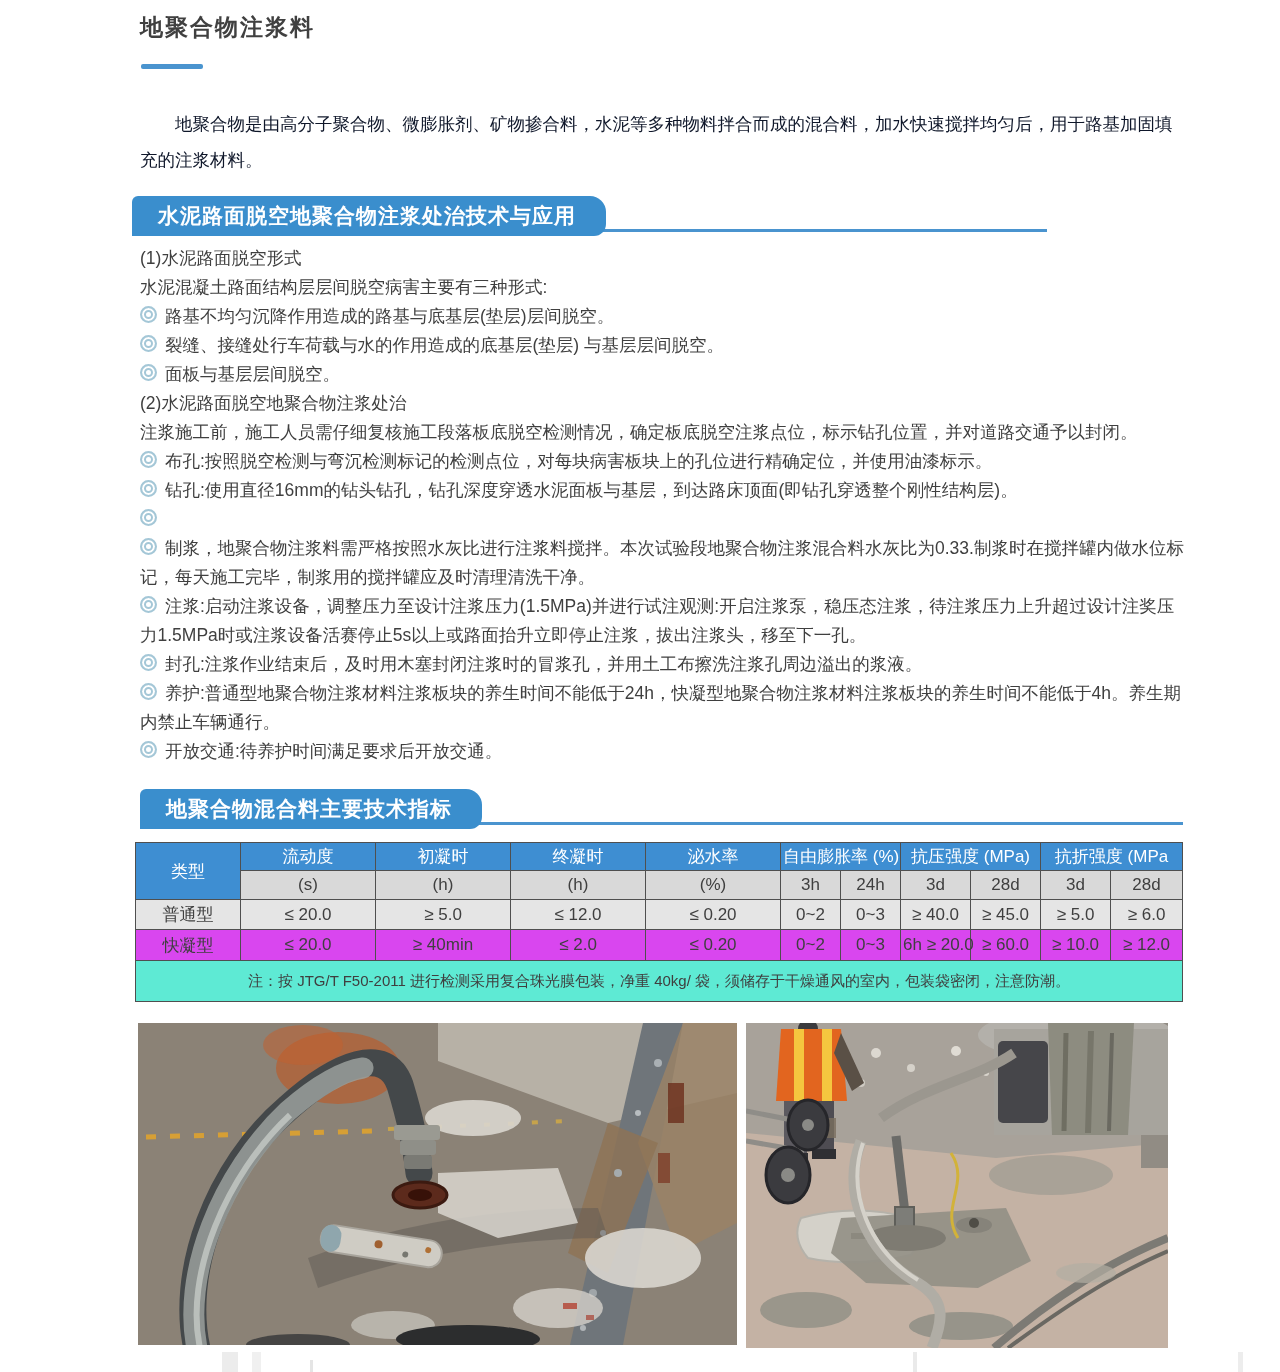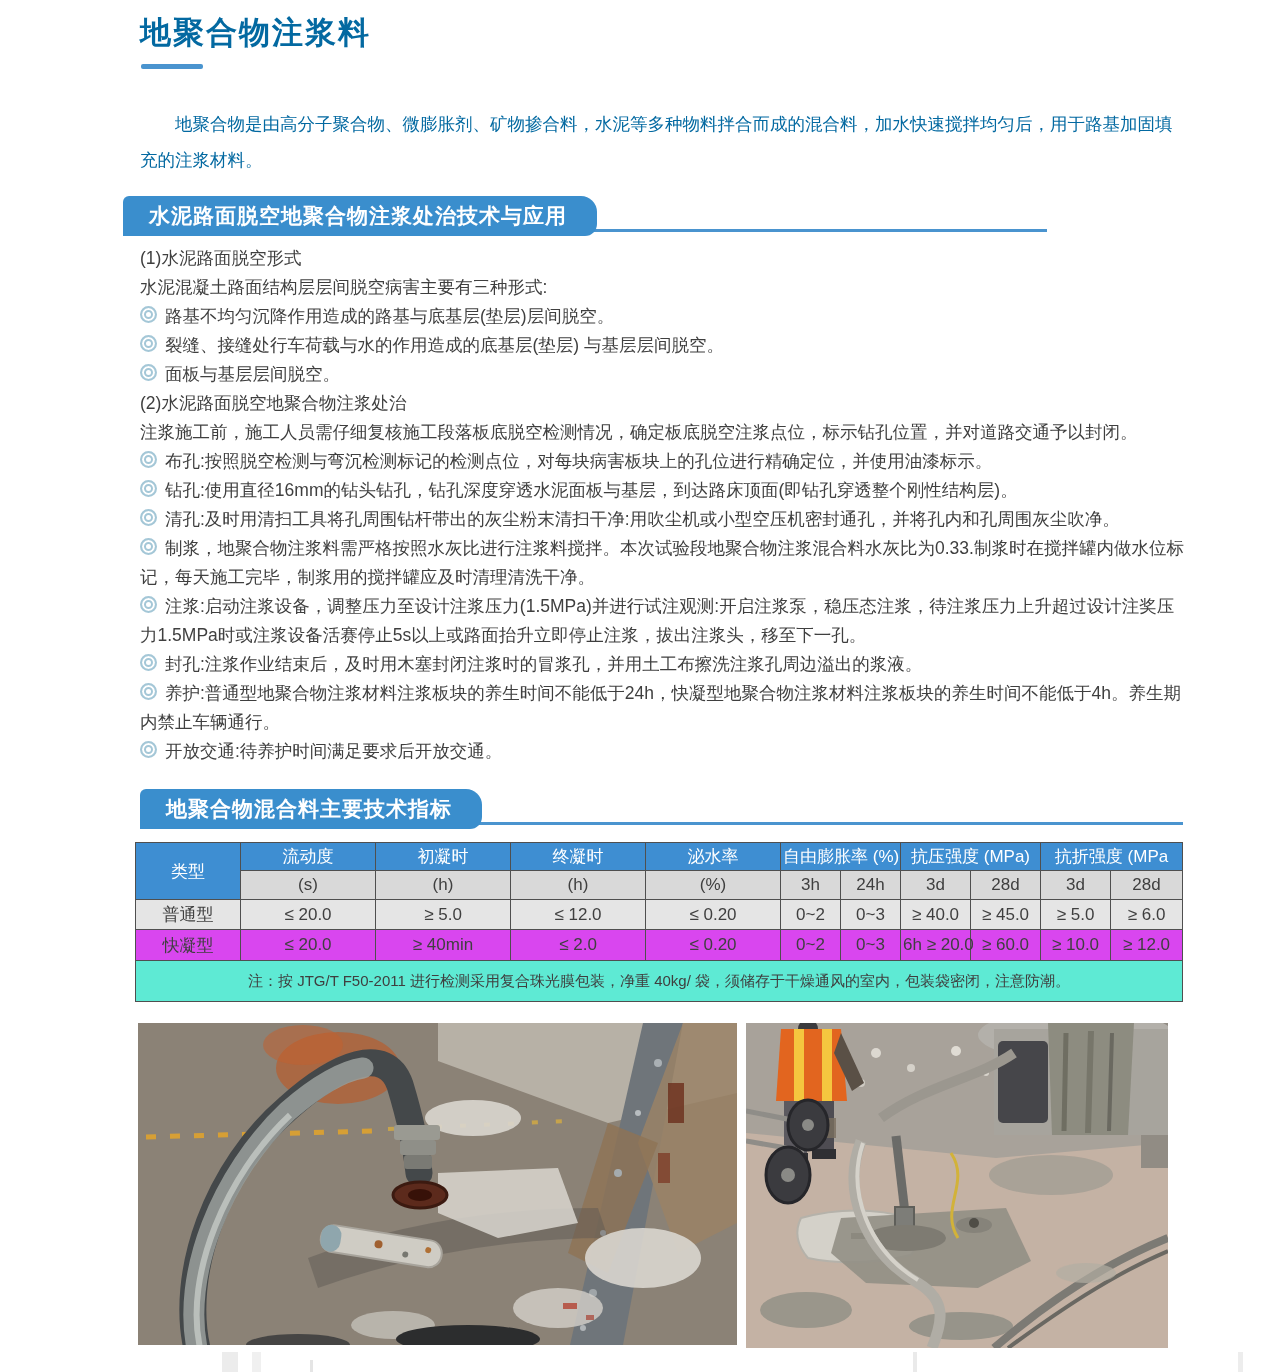--- a/index.html
+++ b/index.html
@@ -1,25 +1,25 @@
 <!DOCTYPE html>
 <html><head>
 <meta charset="utf-8">
 <style>
   html,body{margin:0;padding:0;background:#ffffff;}
   .page{position:relative;width:1280px;height:1372px;background:#ffffff;overflow:hidden;
         font-family:"Liberation Sans","DejaVu Sans",sans-serif;color:#3f3f3f;}
-  .page-title{position:absolute;left:140px;top:12px;font-size:31px;font-weight:bold;
-        color:#0369a1;letter-spacing:2px;}
+  .page-title{position:absolute;left:140px;top:12px;font-size:23px;font-weight:bold;
+        color:#404040;letter-spacing:2px;}
   .title-dash{position:absolute;left:141px;top:64px;width:62px;height:5px;background:#4a94cf;border-radius:2px;}
   .intro{position:absolute;left:140px;top:106px;width:1045px;font-size:17.5px;line-height:36px;
-        text-indent:2em;color:#0369a1;}
+        text-indent:2em;color:#0f172a;}
   .banner{position:absolute;background:#3a8ecd;color:#ffffff;font-size:21px;font-weight:bold;
         padding:6px 30px 6px 26px;border-radius:6px 16px 12px 0;letter-spacing:1px;z-index:2;}
-  .banner1{left:123px;top:196px;}
+  .banner1{left:132px;top:196px;}
   .banner2{left:140px;top:789px;}
   .banner-line{position:absolute;height:3px;background:#4a94cf;z-index:1;}
   .banner-line1{left:140px;top:229px;width:907px;}
   .banner-line2{left:140px;top:822px;width:1043px;}
   .body-list{position:absolute;left:140px;top:244px;width:1046px;}
   .body-list p{margin:0;font-size:17.5px;line-height:29px;color:#3f3f3f;}
   .bullet{display:inline-block;width:13px;height:13px;border-radius:50%;
         border:2px solid #a4c7d7;box-shadow:inset 0 0 0 2px #ffffff,inset 0 0 0 4px #a4c7d7;
         margin-right:8px;vertical-align:-1px;background:#fff;}
   .spec-table{position:absolute;left:135px;top:842px;width:1047px;border-collapse:collapse;
@@ -53,21 +53,21 @@
   <div class="body-list">
     <p><span>(1)水泥路面脱空形式</span></p>
     <p><span>水泥混凝土路面结构层层间脱空病害主要有三种形式:</span></p>
     <p><span class="bullet"></span><span>路基不均匀沉降作用造成的路基与底基层(垫层)层间脱空。</span></p>
     <p><span class="bullet"></span><span>裂缝、接缝处行车荷载与水的作用造成的底基层(垫层) 与基层层间脱空。</span></p>
     <p><span class="bullet"></span><span>面板与基层层间脱空。</span></p>
     <p><span>(2)水泥路面脱空地聚合物注浆处治</span></p>
     <p><span>注浆施工前，施工人员需仔细复核施工段落板底脱空检测情况，确定板底脱空注浆点位，标示钻孔位置，并对道路交通予以封闭。</span></p>
     <p><span class="bullet"></span><span>布孔:按照脱空检测与弯沉检测标记的检测点位，对每块病害板块上的孔位进行精确定位，并使用油漆标示。</span></p>
     <p><span class="bullet"></span><span>钻孔:使用直径16mm的钻头钻孔，钻孔深度穿透水泥面板与基层，到达路床顶面(即钻孔穿透整个刚性结构层)。</span></p>
-    <p><span class="bullet"></span><span>清孔:及时用清扫工具将孔周围钻杆带出的灰尘粉末清扫干净:用吹尘机或小型空压机密封通孔，并将孔内和孔周围灰尘吹净。</span></p>
+    <p><span class="bullet"></span></p>
     <p><span class="bullet"></span><span>制浆，地聚合物注浆料需严格按照水灰比进行注浆料搅拌。本次试验段地聚合物注浆混合料水灰比为0.33.制浆时在搅拌罐内做水位标记，每天施工完毕，制浆用的搅拌罐应及时清理清洗干净。</span></p>
     <p><span class="bullet"></span><span>注浆:启动注浆设备，调整压力至设计注浆压力(1.5MPa)并进行试注观测:开启注浆泵，稳压态注浆，待注浆压力上升超过设计注奖压力1.5MPa时或注浆设备活赛停止5s以上或路面抬升立即停止注浆，拔出注浆头，移至下一孔。</span></p>
     <p><span class="bullet"></span><span>封孔:注浆作业结束后，及时用木塞封闭注浆时的冒浆孔，并用土工布擦洗注浆孔周边溢出的浆液。</span></p>
     <p><span class="bullet"></span><span>养护:普通型地聚合物注浆材料注浆板块的养生时间不能低于24h，快凝型地聚合物注浆材料注浆板块的养生时间不能低于4h。养生期内禁止车辆通行。</span></p>
     <p><span class="bullet"></span><span>开放交通:待养护时间满足要求后开放交通。</span></p>
   </div>
 
   <div class="banner banner2">地聚合物混合料主要技术指标</div>
   <div class="banner-line banner-line2"></div>
 

